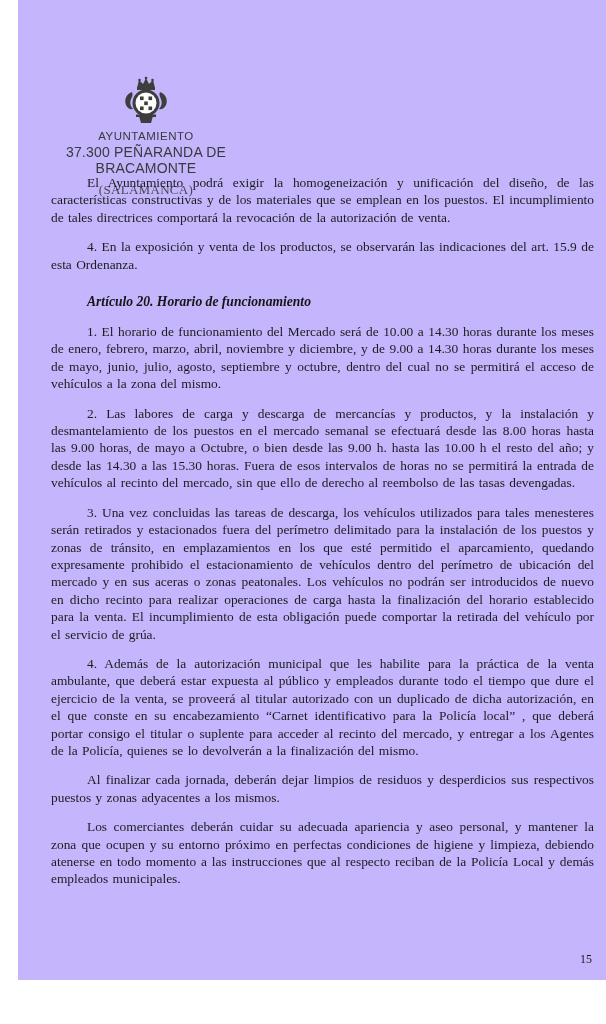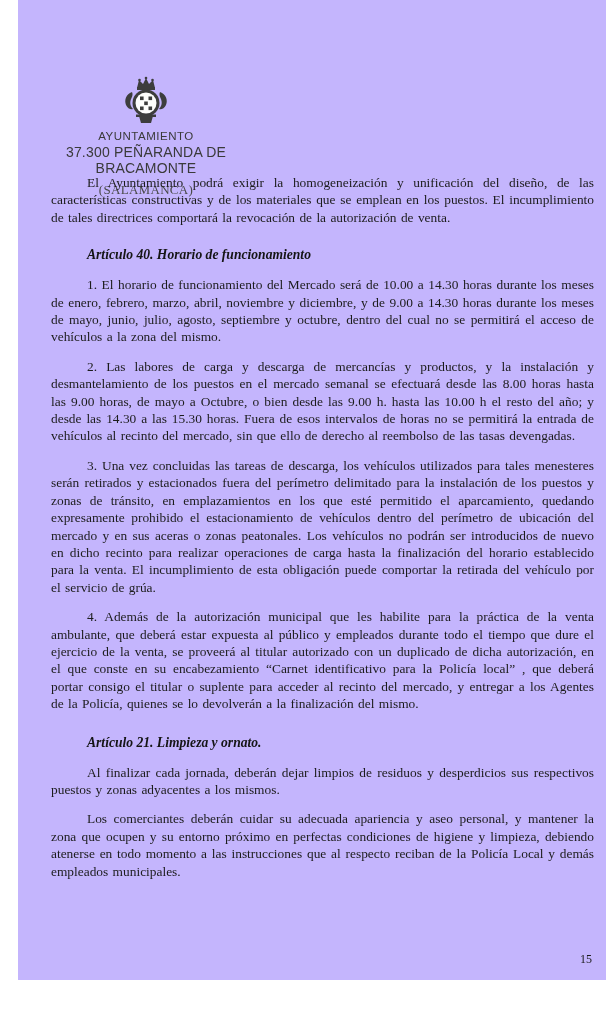--- a/index.html
+++ b/index.html
@@ -123,27 +123,27 @@
         </g>
       </svg>
     </div>
     <div class="org-name">AYUNTAMIENTO</div>
     <div class="org-municipality">37.300 PEÑARANDA DE BRACAMONTE</div>
     <div class="org-province">(SALAMANCA)</div>
   </header>
 
   <main class="content">
     <p>El Ayuntamiento  podrá exigir la homogeneización y unificación del diseño, de las características constructivas y de los materiales que se emplean en los puestos. El incumplimiento de tales directrices comportará la revocación de la autorización de venta.</p>
+    <p>4. En la exposición y venta de los productos, se observarán las indicaciones del art. 15.9 de esta Ordenanza.</p>
 
-    <h2 class="article-heading">Artículo 40. Horario de funcionamiento</h2>
+    <h2 class="article-heading">Artículo 20. Horario de funcionamiento</h2>
     <p>1. El horario de funcionamiento del Mercado será de 10.00 a 14.30 horas durante los meses de enero, febrero, marzo, abril, noviembre y diciembre, y de 9.00 a 14.30 horas durante los meses de mayo, junio, julio, agosto, septiembre y octubre, dentro del cual no se permitirá el acceso de vehículos a la zona del mismo.</p>
     <p>2. Las labores de carga y descarga de mercancías y productos, y la instalación y desmantelamiento de los puestos en el mercado semanal se efectuará desde las 8.00 horas hasta las 9.00 horas, de mayo a Octubre, o bien desde las 9.00 h. hasta las 10.00 h el resto del año; y desde las 14.30 a las 15.30 horas. Fuera de esos intervalos de horas no se permitirá la entrada de vehículos al recinto del mercado, sin que ello de derecho al reembolso de las tasas devengadas.</p>
     <p>3. Una vez concluidas las tareas de descarga, los vehículos utilizados para tales menesteres serán retirados y estacionados fuera del perímetro delimitado para la instalación de los puestos y zonas de tránsito, en emplazamientos en los que esté permitido el aparcamiento, quedando expresamente prohibido el estacionamiento de vehículos dentro del perímetro de ubicación del mercado y en sus aceras o zonas peatonales. Los vehículos no podrán ser introducidos de nuevo en dicho recinto para realizar operaciones de carga hasta la finalización del horario establecido para la venta. El incumplimiento de esta obligación puede comportar la retirada del vehículo por el servicio de grúa.</p>
     <p>4. Además de la autorización municipal que les habilite para la práctica de la venta ambulante, que deberá estar expuesta al público y empleados durante todo el tiempo que dure el ejercicio de la venta, se proveerá al titular autorizado con un duplicado de dicha autorización, en el que conste en su encabezamiento “Carnet identificativo  para la Policía local” , que deberá portar consigo el titular o suplente para acceder al recinto del mercado, y entregar  a los Agentes de la Policía, quienes se lo devolverán a la finalización del mismo.</p>
 
-    <h2 class="article-heading">Artículo 21. Limpieza y ornato.</h2>
     <p>Al finalizar cada jornada, deberán dejar limpios de residuos y desperdicios sus respectivos puestos y zonas adyacentes a los mismos.</p>
     <p>Los comerciantes deberán cuidar su adecuada apariencia y aseo personal, y mantener la zona que ocupen y su entorno próximo en perfectas condiciones de higiene y limpieza, debiendo atenerse en todo momento a las instrucciones que al respecto reciban de la Policía Local y demás empleados municipales.</p>
   </main>
 
   <div class="page-number">15</div>
 
 </div>
 
 </body></html>

